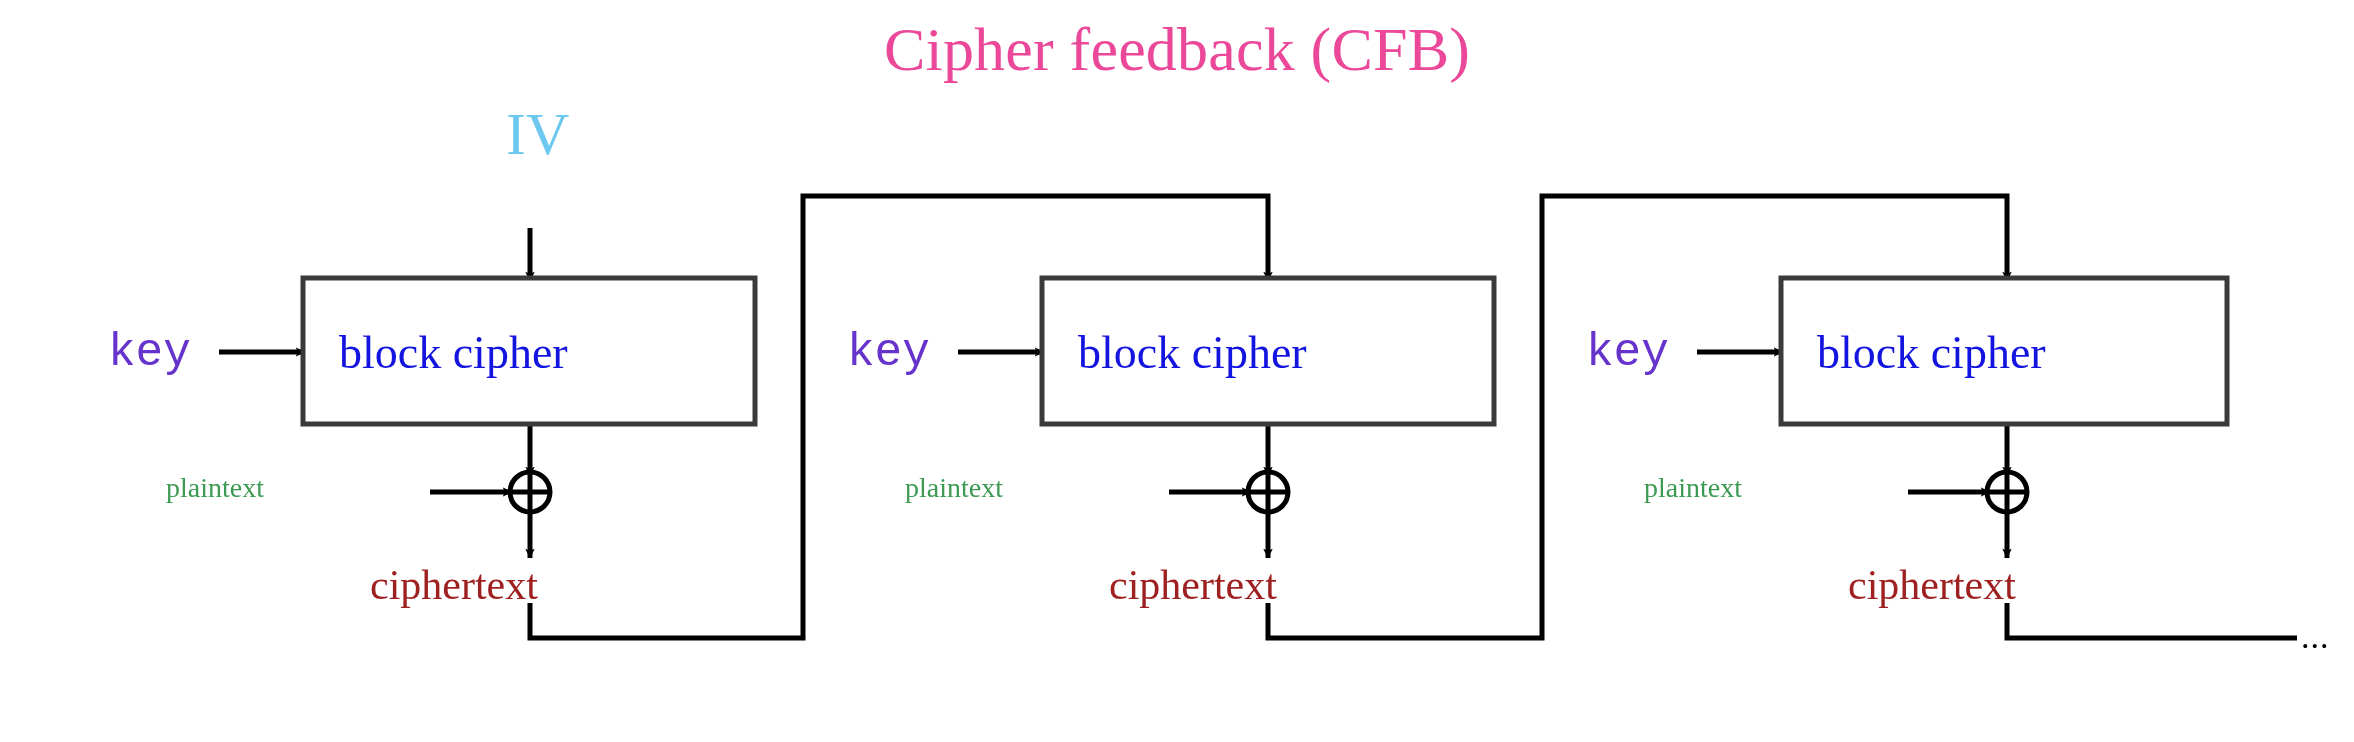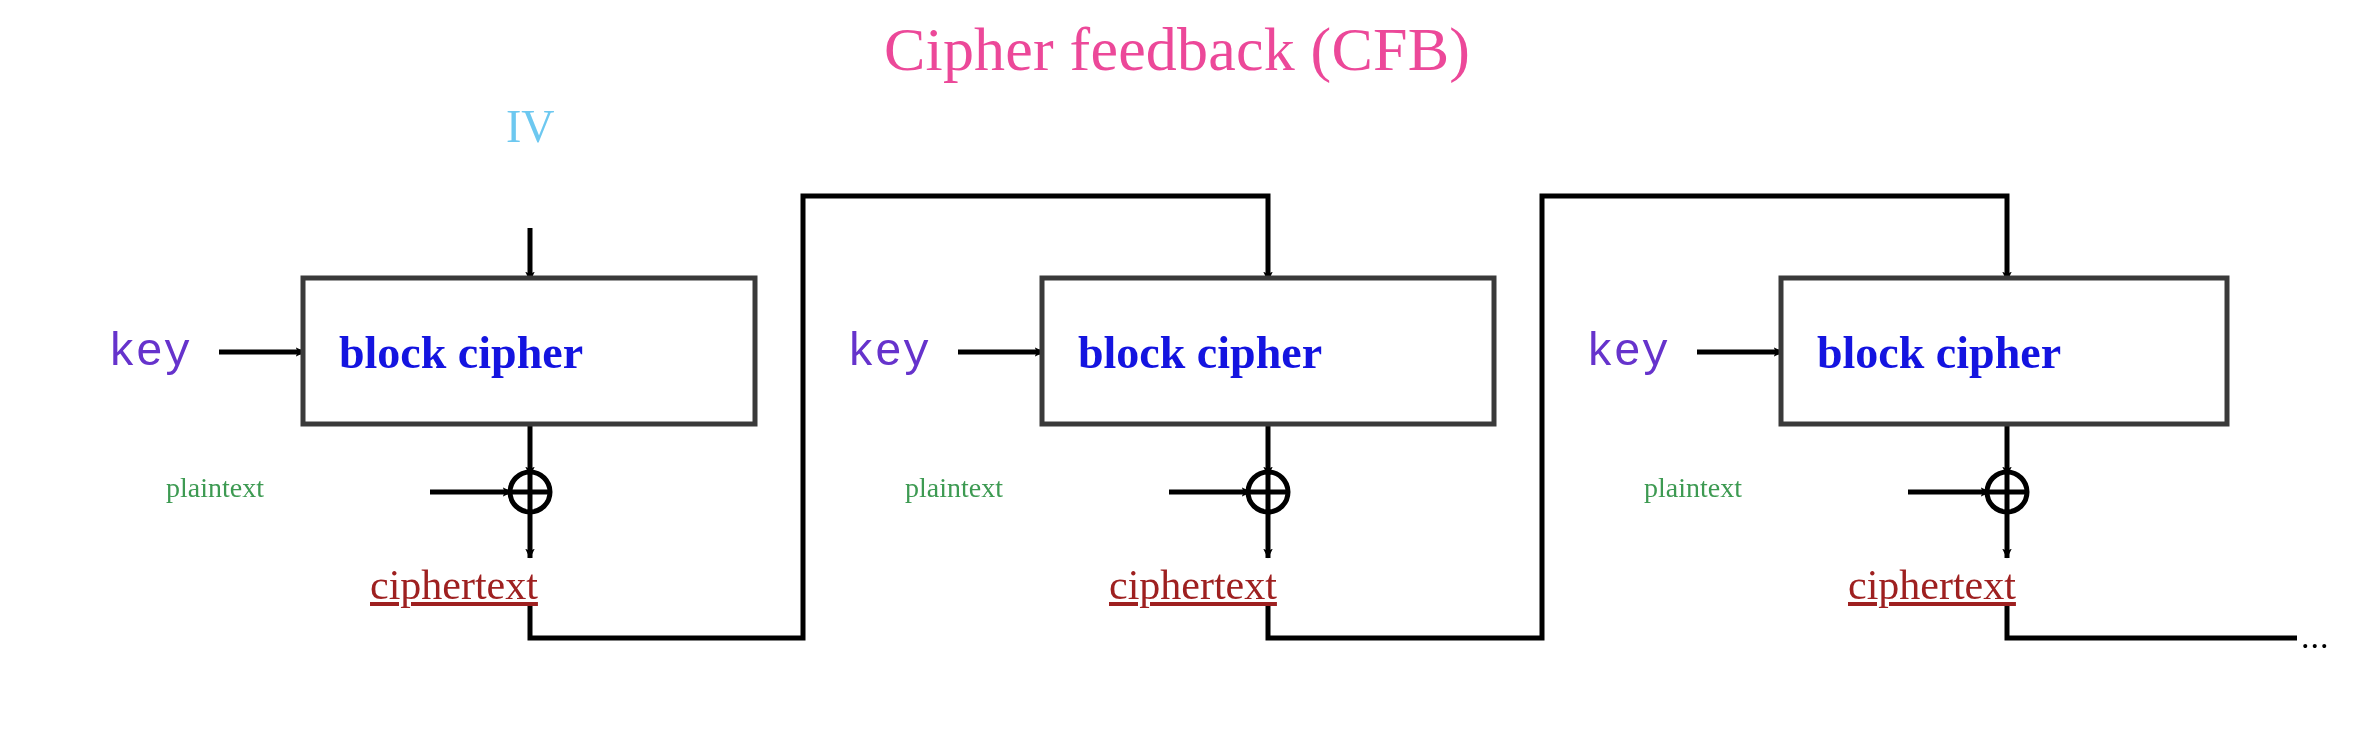--- a/index.html
+++ b/index.html
@@ -11,25 +11,25 @@
   }
   #root{position:relative;width:2354px;height:742px;background:#fff;}
 
   #diagram-svg{position:absolute;left:0;top:0;width:2354px;height:742px;display:block;}
 
   .lbl{position:absolute;white-space:nowrap;line-height:1;}
   .title{
     position:absolute;left:0;top:14px;width:2354px;text-align:center;
     font-size:62px;color:#ec4899;letter-spacing:0.2px;
   }
-  .iv-label{font-size:46px;color:#6DC8F0;}
+  .iv-label{font-size:60px;color:#6DC8F0;}
   .key-label{font-size:46px;color:#6633CC;font-family:Liberation Mono, monospace;}
-  .block-label{font-size:46px;color:#1414E0;font-weight:bold;}
+  .block-label{font-size:46px;color:#1414E0;}
   .plain-label{font-size:28px;color:#3D9A52;}
-  .cipher-label{font-size:42px;color:#9E2020;text-decoration:underline;}
+  .cipher-label{font-size:42px;color:#9E2020;}
   .ellipsis{font-size:34px;color:#000000;letter-spacing:1px;}
 </style>
 </head>
 <body>
 
 <div id="root">
 
   <div class="title">Cipher feedback (CFB)</div>
 
   <svg id="diagram-svg" viewBox="0 0 2354 742">

